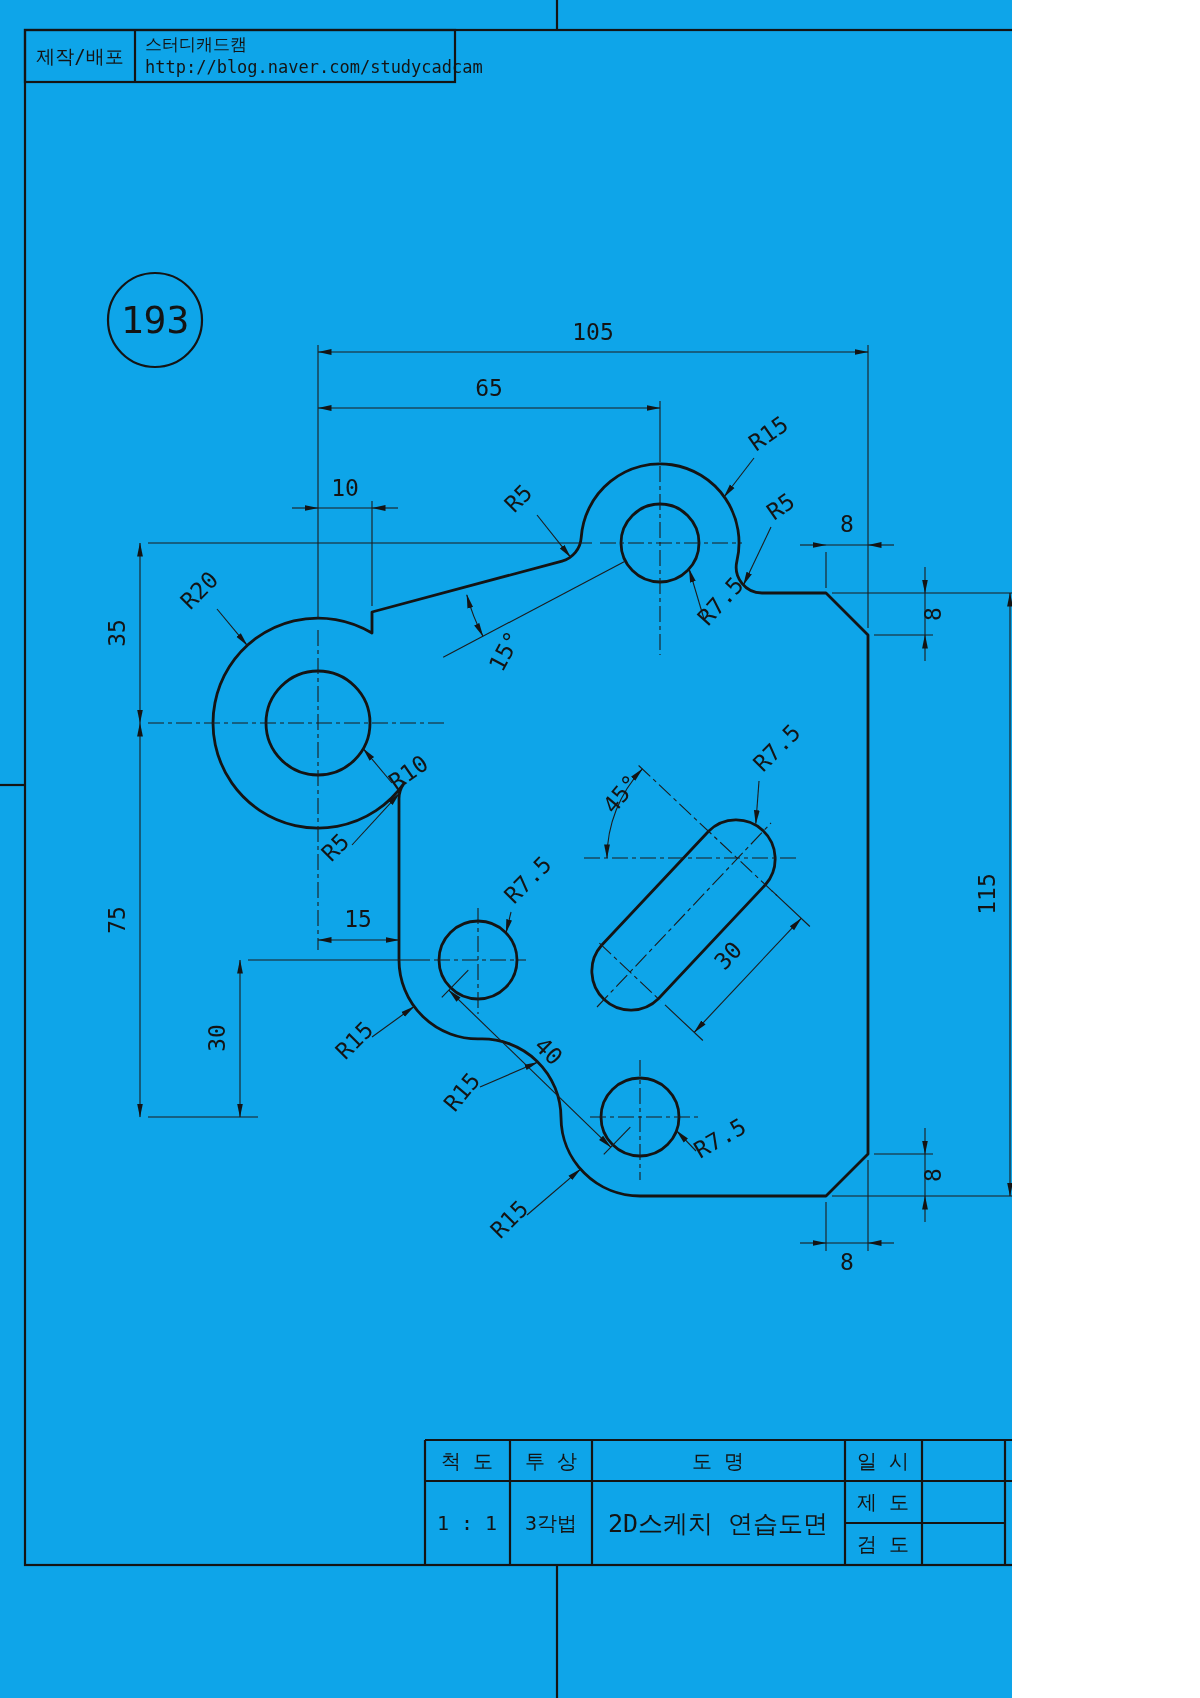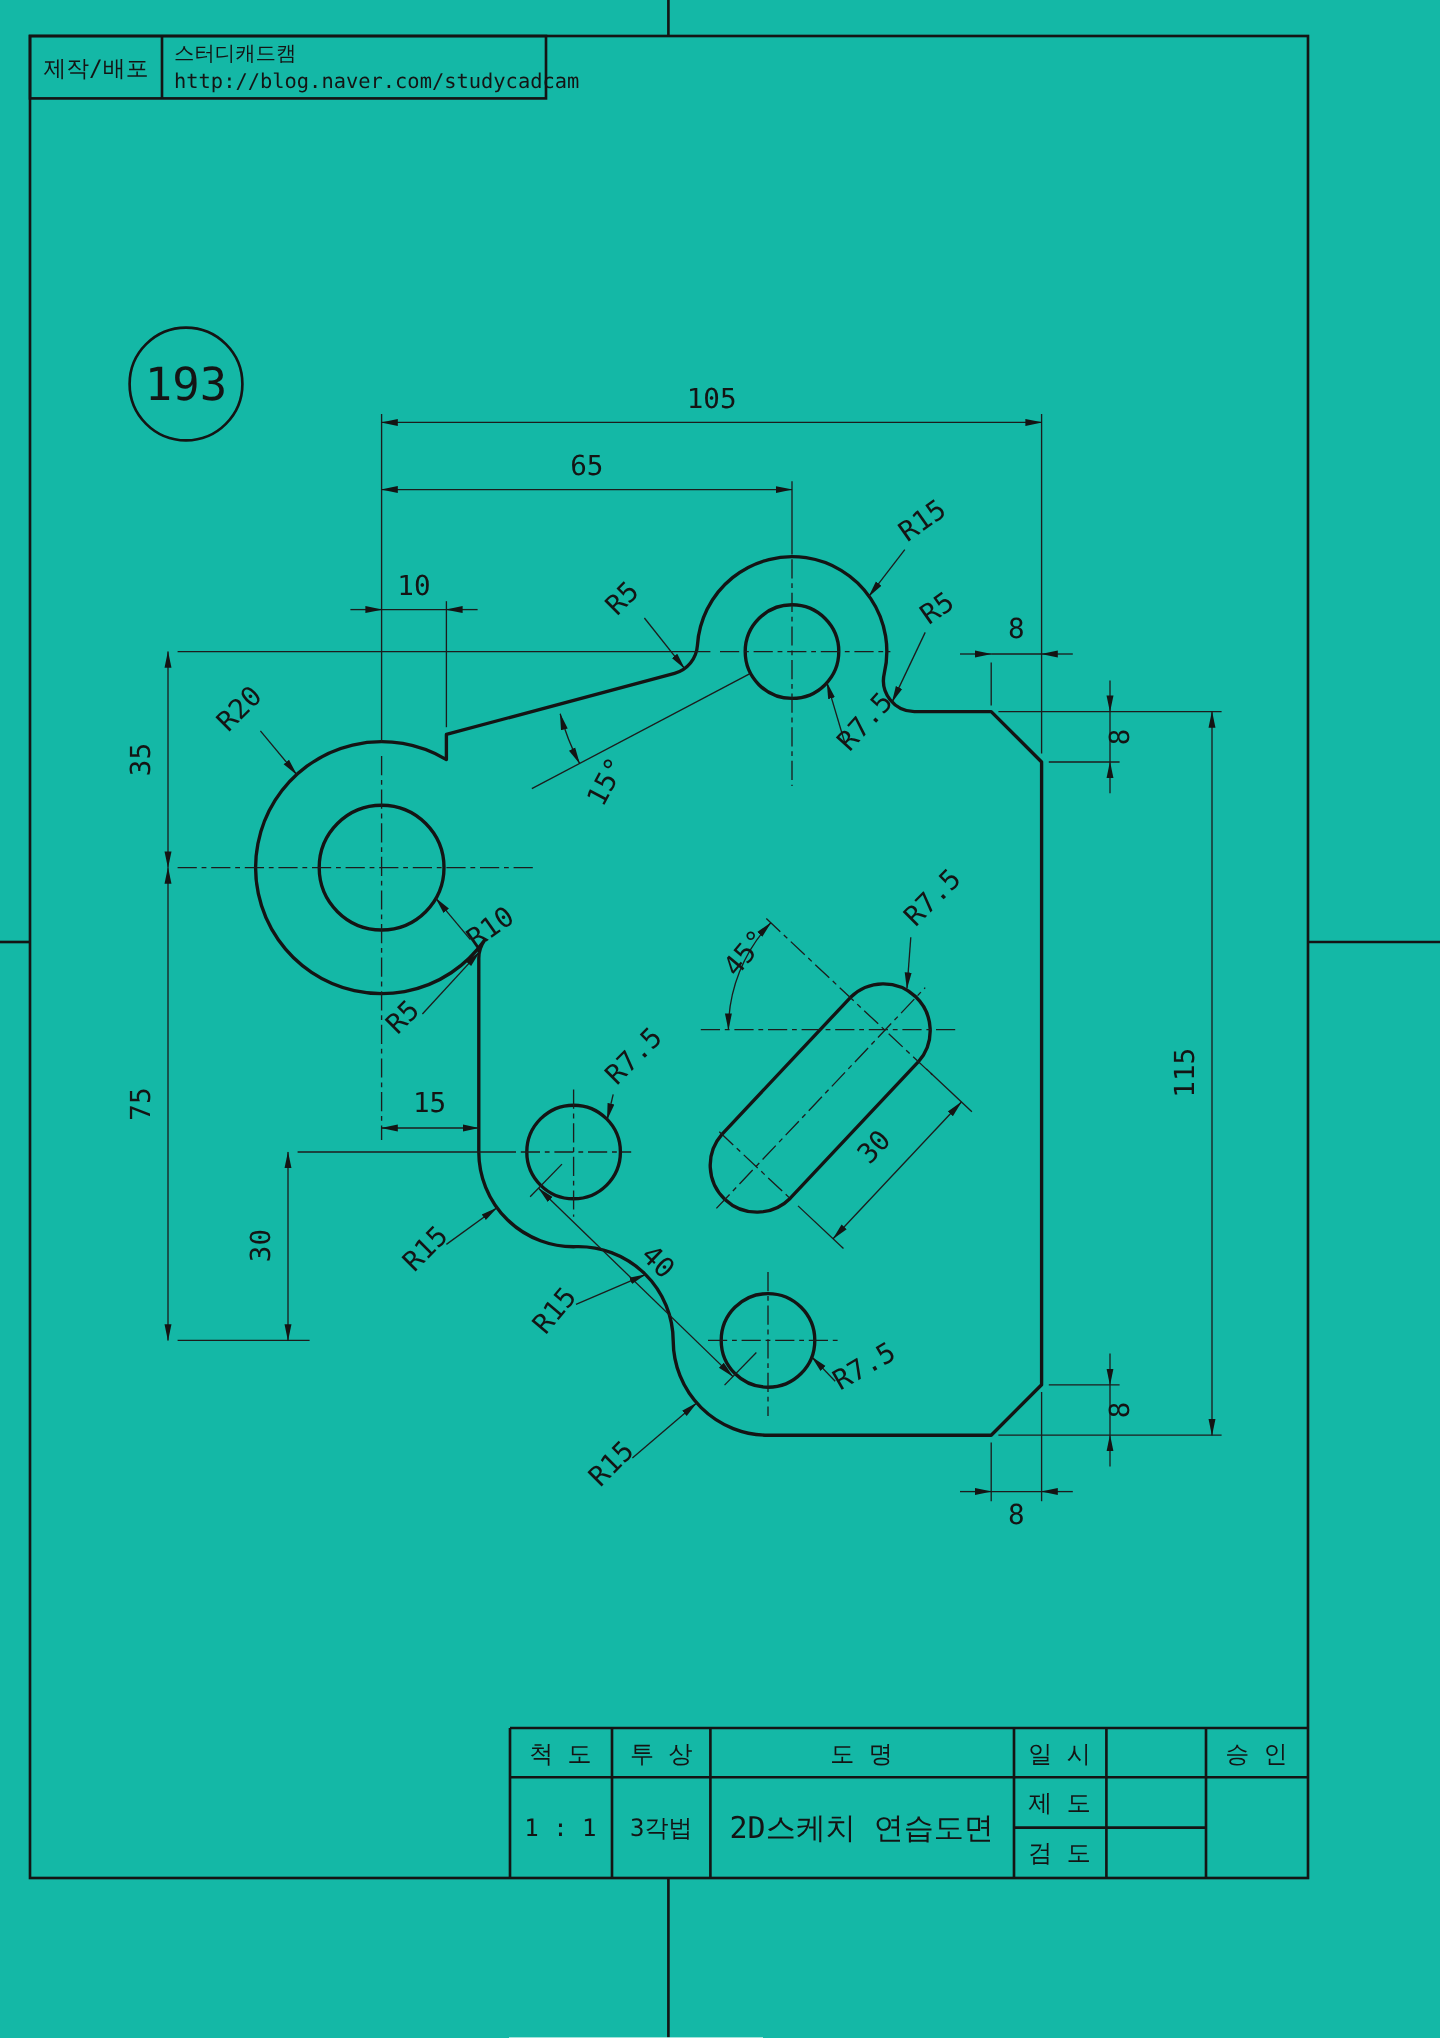--- a/index.html
+++ b/index.html
@@ -1,16 +1,16 @@
 <!DOCTYPE html>
 <html><head>
 <meta charset="utf-8">
 <style>
   html,body{margin:0;padding:0;background:#ffffff;}
-  #page{position:relative;width:1200px;height:1698px;background:#14b8a6;overflow:hidden;}
+  #page{position:relative;width:1012px;height:1698px;background:#0ea5e9;overflow:hidden;}
   svg{position:absolute;left:0;top:0;}
   .outline{stroke:#141414;stroke-width:2.8;fill:none;stroke-linejoin:round;stroke-linecap:round;}
   .thin{stroke:#1c1c1c;stroke-width:1.1;fill:none;}
   .frame{stroke:#141414;stroke-width:2.2;fill:none;}
   .cl{stroke:#1c1c1c;stroke-width:1.1;fill:none;stroke-dasharray:16 4 4 4;}
   text{font-family:"DejaVu Sans Mono","Liberation Mono",monospace;fill:#141414;}
   .t23{font-size:23px;}
   .t17{font-size:17px;}
   .t19{font-size:19px;}
   .t20{font-size:20px;}

